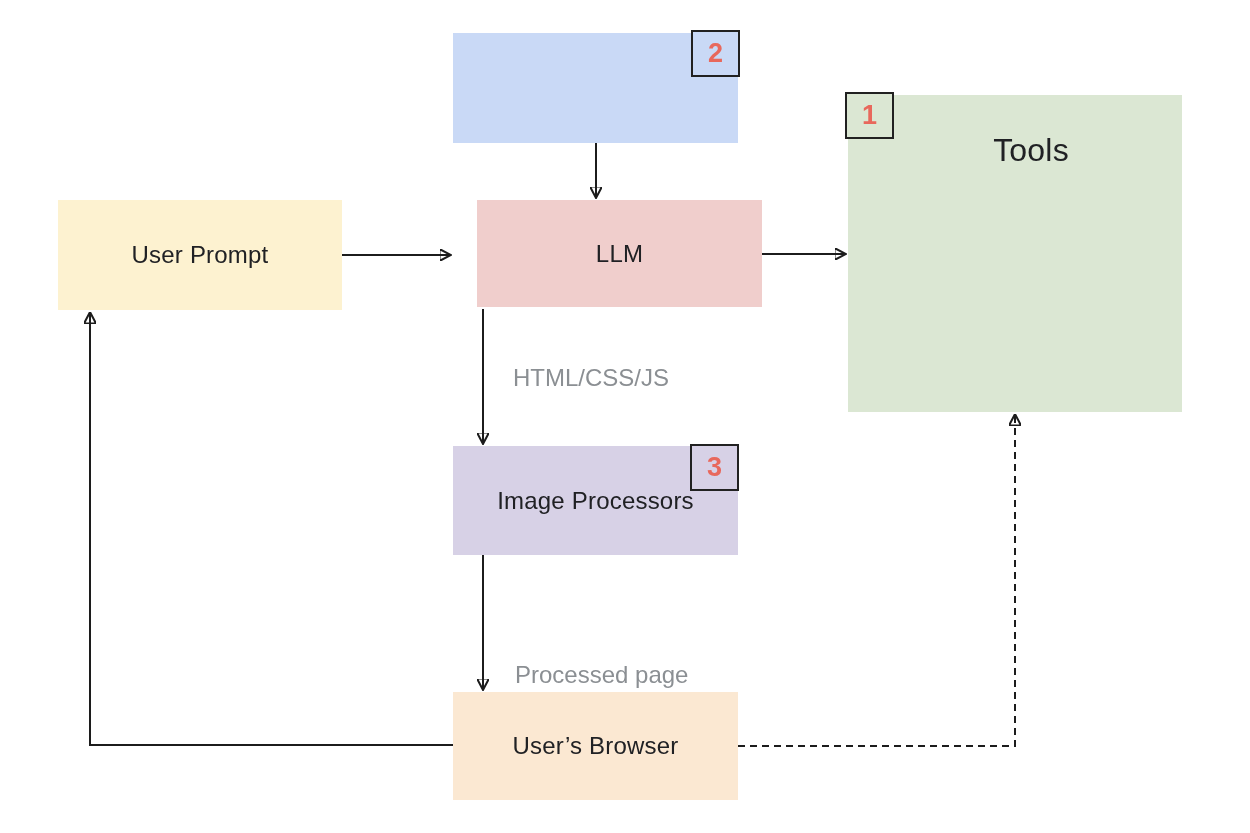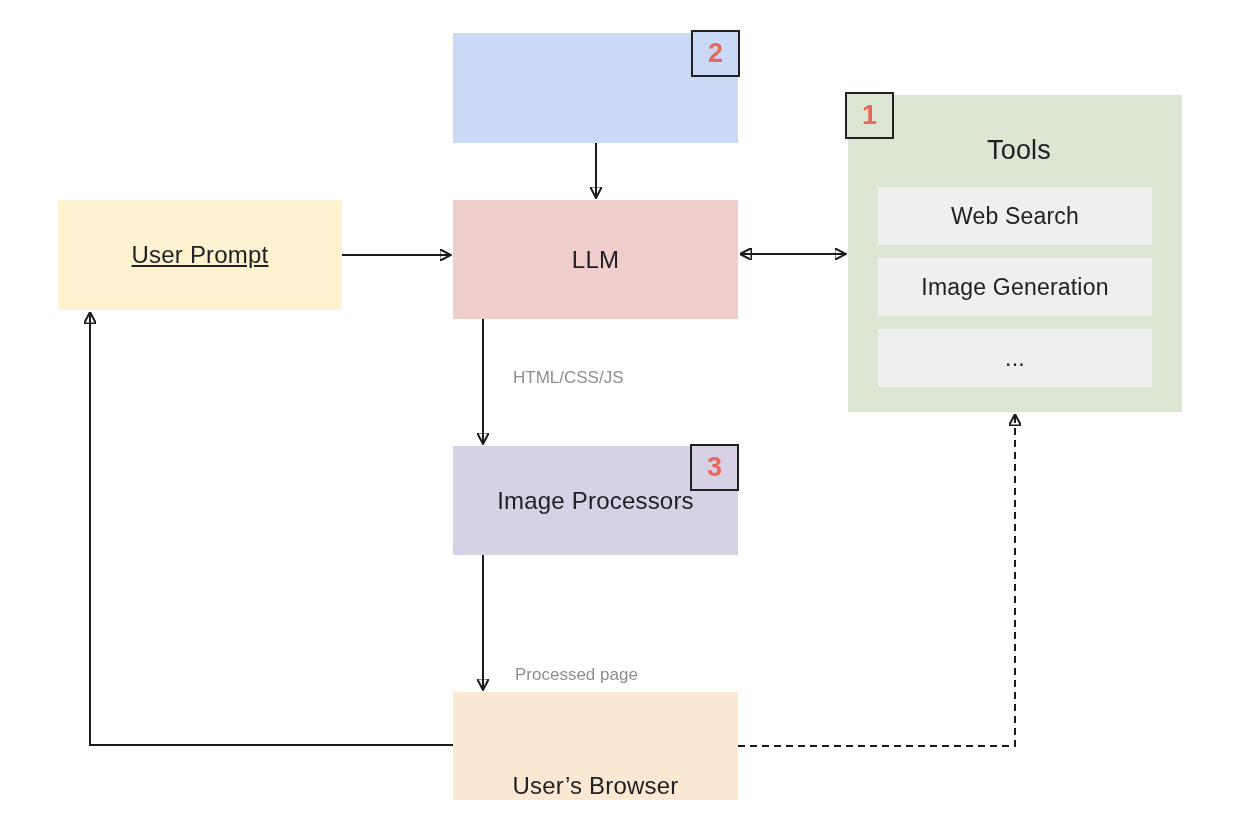--- a/index.html
+++ b/index.html
@@ -26,25 +26,25 @@
 
   .node {
     position: absolute;
     display: flex;
     align-items: center;
     justify-content: center;
     font-size: 24px;
     color: #202124;
     letter-spacing: 0.2px;
   }
-  .node-user-prompt        { left: 58px;  top: 200px; width: 284px; height: 110px; background-color: #fdf2d0; text-decoration: underline; }
+  .node-user-prompt        { left: 58px;  top: 200px; width: 284px; height: 110px; background-color: #fdf2d0; }
   .node-system-instructions{ left: 453px; top: 33px;  width: 285px; height: 110px; background-color: #c9d9f6; }
-  .node-llm                { left: 453px; top: 200px; width: 285px; height: 119px; background-color: #f0cecc; }
+  .node-llm                { left: 477px; top: 200px; width: 285px; height: 107px; background-color: #f0cecc; }
   .node-post-processors    { left: 453px; top: 446px; width: 285px; height: 109px; background-color: #d7d1e6; }
-  .node-users-browser      { left: 453px; top: 692px; width: 285px; height: 108px; background-color: #fbe8d2; align-items: flex-end; }
+  .node-users-browser      { left: 453px; top: 692px; width: 285px; height: 108px; background-color: #fbe8d2; }
   .node-tools              { left: 848px; top: 95px;  width: 334px; height: 317px; background-color: #dbe7d3; display: block; }
 
   .badge {
     position: absolute;
     width: 49px; height: 47px;
     box-sizing: border-box;
     border: 2px solid #212121;
     background-color: inherit;
     display: flex;
     align-items: center;
@@ -52,40 +52,40 @@
     font-size: 27px;
     font-weight: bold;
     color: #e8685c;
   }
   .badge-2 { left: 238px; top: -3px; }
   .badge-1 { left: -3px;  top: -3px; }
   .badge-3 { left: 237px; top: -2px; }
 
   .tools-title {
     position: absolute;
-    left: 4px; top: 20px; width: 100%; height: 70px;
+    left: 16px; top: 20px; width: 100%; height: 70px;
     display: flex; align-items: center; justify-content: center;
-    font-size: 27px; color: #202124;
+    font-size: 32px; color: #202124;
   }
   .tools-items {
     position: absolute;
     left: 30px; top: 92px; width: 274px;
   }
   .tool-item {
     width: 100%; height: 58px;
     margin-bottom: 13px;
     background: #efefef;
     display: flex; align-items: center; justify-content: center;
     font-size: 23px; color: #202124;
   }
 
   .edge-label {
     position: absolute;
     color: #8b8f93;
-    font-size: 17px;
+    font-size: 24px;
     line-height: 32px;
     white-space: pre-line;
   }
   .label-html-css-js   { left: 513px; top: 362px; }
   .label-processed-page{ left: 515px; top: 611px; margin-top: 48px; }
   .label-changes       { left: 117px; top: 673px; }
 </style>
 </head>
 <body>
 
@@ -117,25 +117,20 @@
     <div class="badge badge-2">2</div>
   </div>
 
   <div class="node node-llm">
     <span>LLM</span>
   </div>
 
   <div class="node node-tools">
     <div class="badge badge-1">1</div>
     <div class="tools-title">Tools</div>
-    <div class="tools-items">
-      <div class="tool-item">Web Search</div>
-      <div class="tool-item">Image Generation</div>
-      <div class="tool-item">...</div>
-    </div>
   </div>
 
   <div class="node node-post-processors">
     <span>Image Processors</span>
     <div class="badge badge-3">3</div>
   </div>
 
   <div class="node node-users-browser">
     <span>User’s Browser</span>
   </div>

